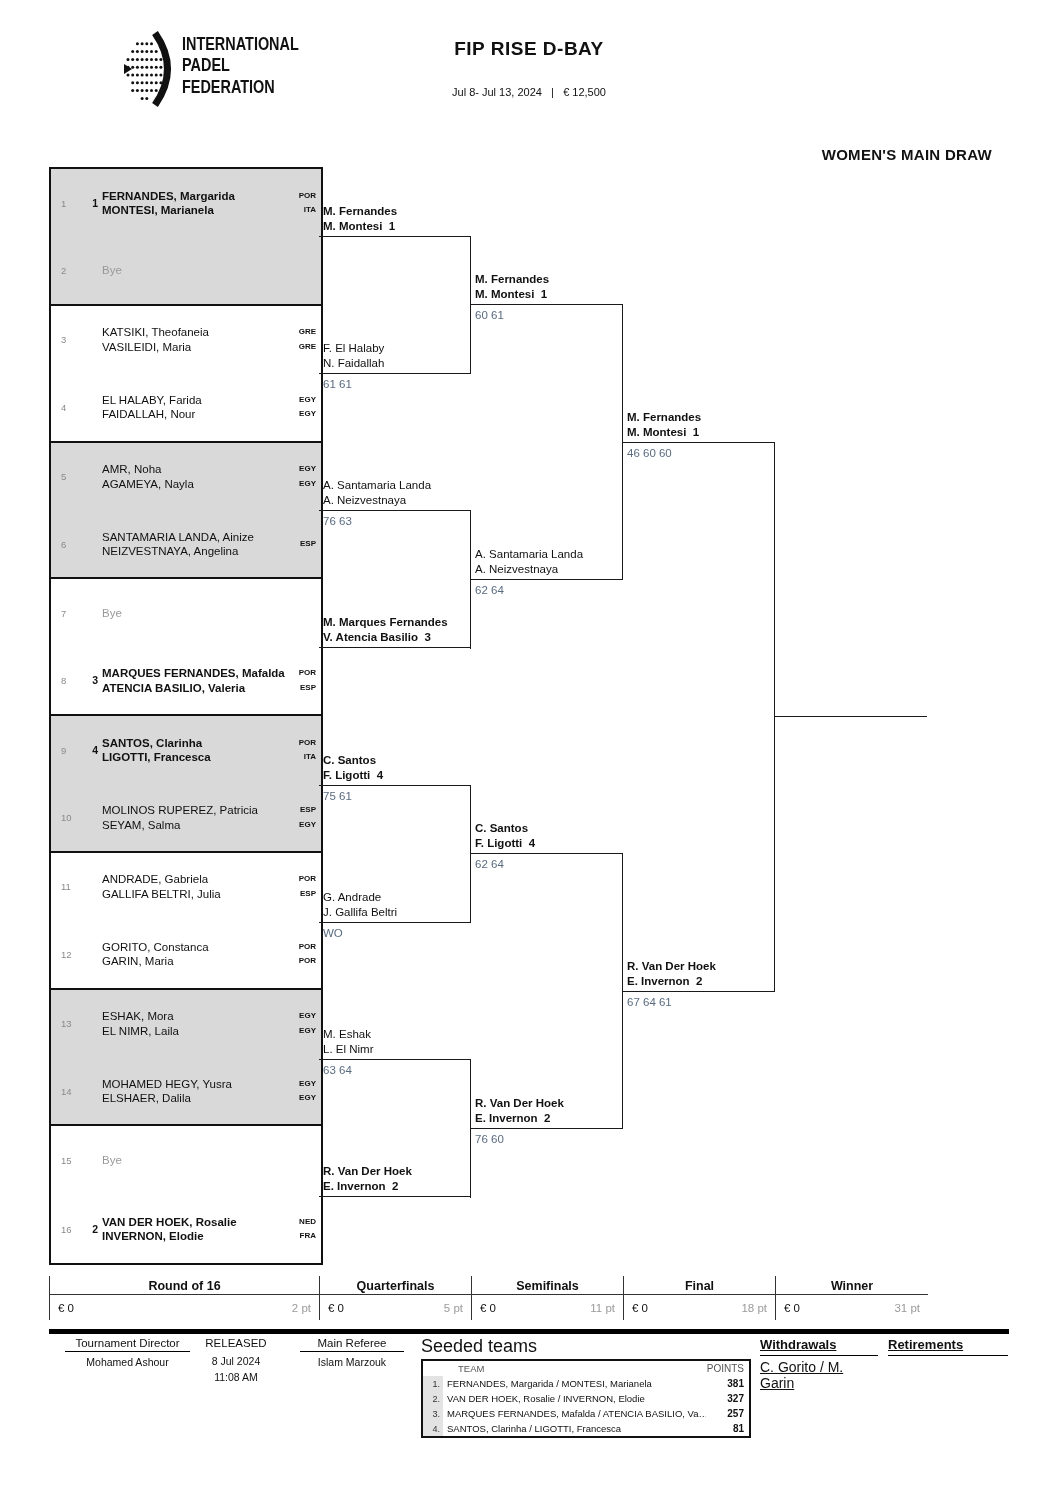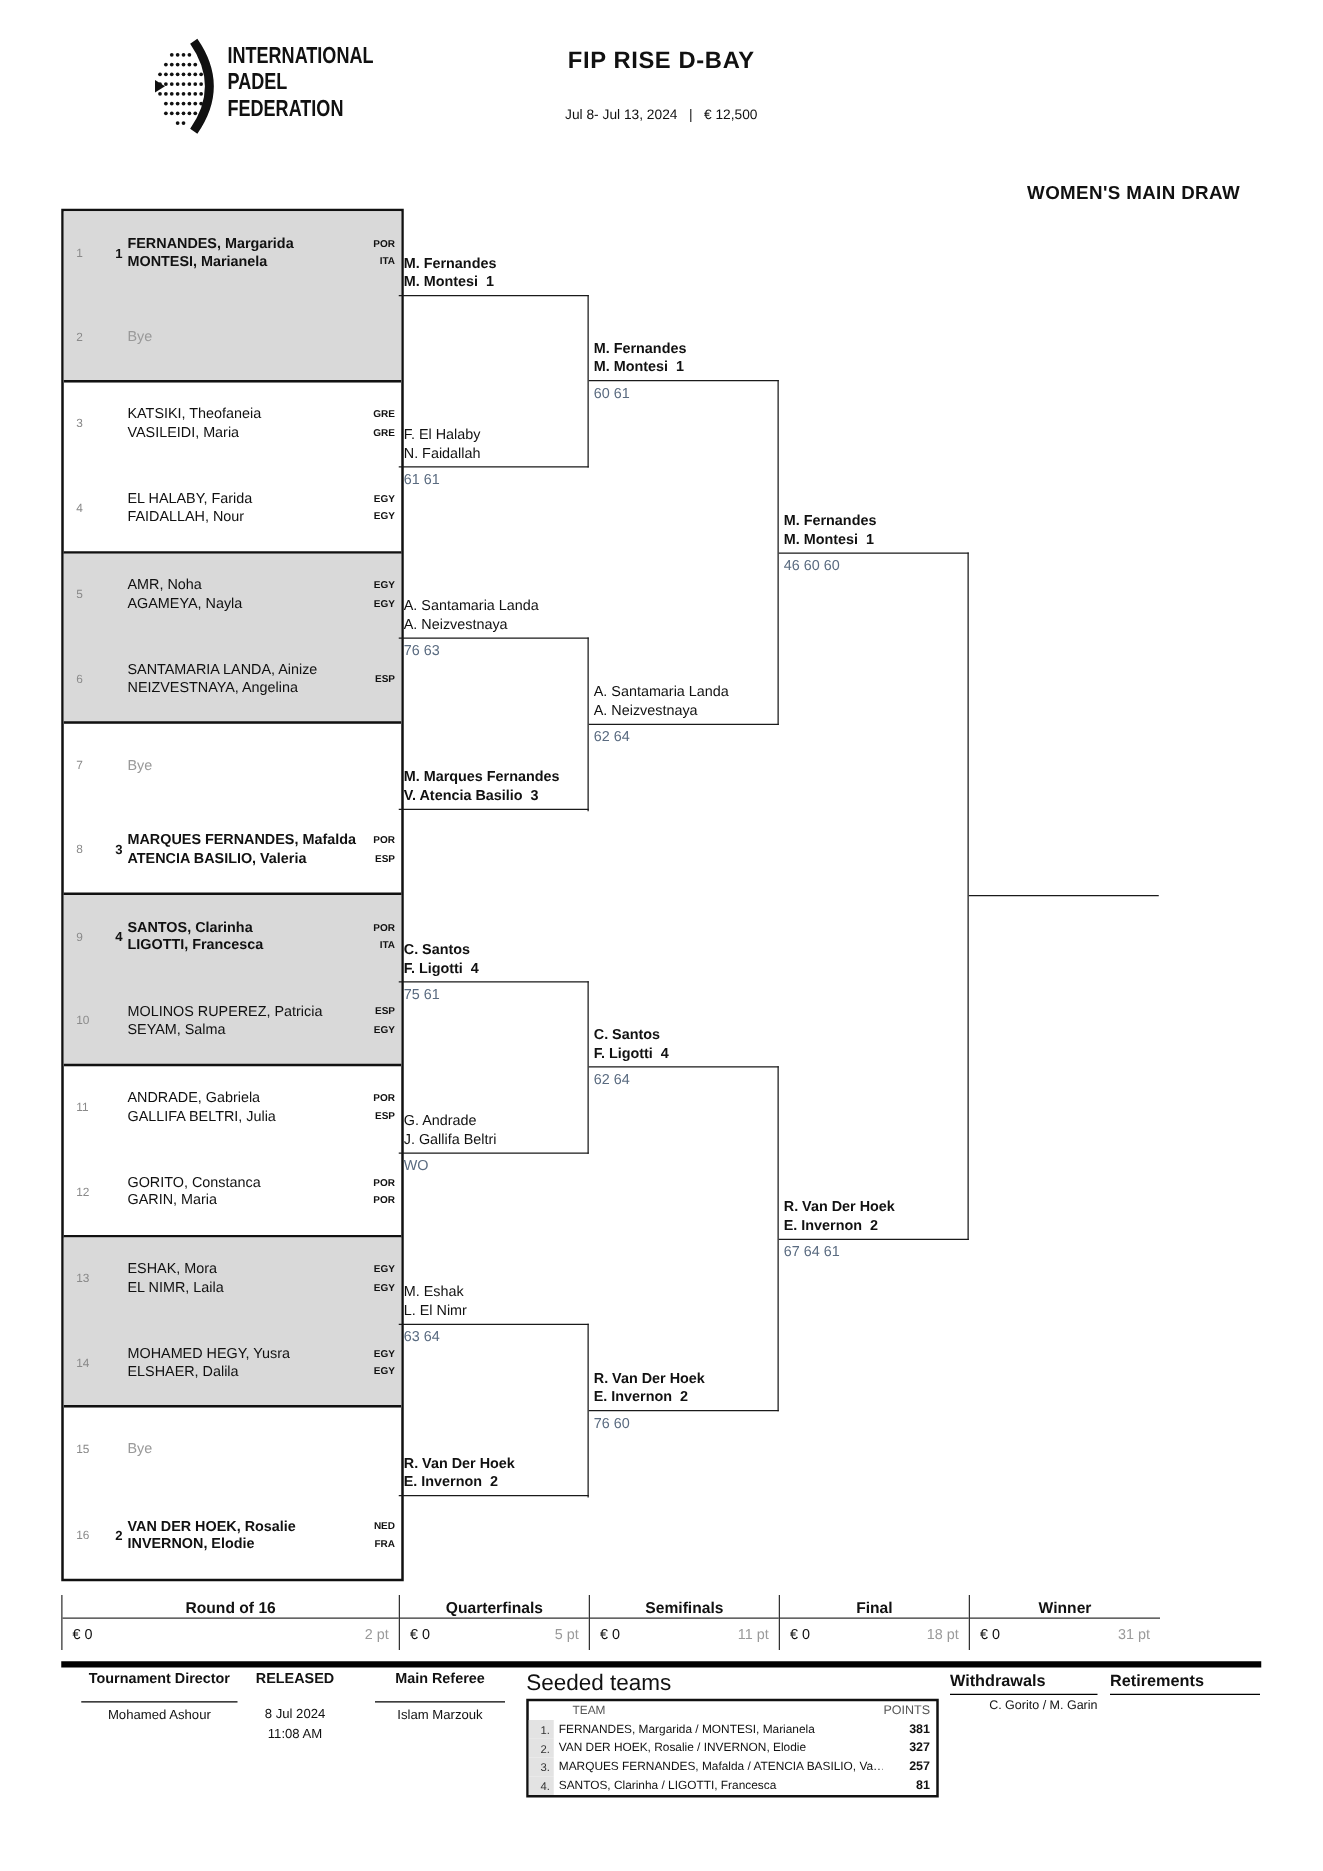--- a/index.html
+++ b/index.html
@@ -45,39 +45,39 @@
   .pcol{box-sizing:border-box;border-right:1.5px solid #333;}
   .pcol:last-child{border-right:none;}
   .phead{height:19px;box-sizing:border-box;border-bottom:1.5px solid #333;text-align:center;
          font-weight:bold;font-size:12.5px;padding-top:3px;}
   .pmoney{display:flex;justify-content:space-between;padding:7px 8px 6px 8px;font-size:11.5px;}
   .pmoney .pts{color:#9a9a9a;}
   .bar{position:absolute;left:49px;top:1329px;width:960px;height:5px;background:#000;}
 
   
   .fblock{position:absolute;top:1337px;text-align:center;}
-  .fblock .flabel{font-size:11.5px;font-weight:bold;border-bottom:1.5px solid #000;
-                  padding-bottom:12px;display:block;}
+  .fblock .flabel{font-size:11.5px;font-weight:normal;border-bottom:1.5px solid #000;
+                  padding-bottom:2px;display:block;}
   .fblock .flabel.nounder{border-bottom:none;}
   .fblock .fval{font-size:10.5px;margin-top:4px;}
   .seed-title{position:absolute;left:421px;top:1336px;font-size:18px;font-weight:normal;}
   .stable{position:absolute;left:421px;top:1359px;width:330px;height:79px;border:2px solid #111;
           box-sizing:border-box;display:flex;flex-direction:column;}
   .srow{display:flex;align-items:center;height:15px;}
   .srow.hdr{color:#555;font-size:8.5px;}
   .srow.hdr .st{padding-left:15px;}
   .srow .sn{width:20px;align-self:stretch;display:flex;align-items:center;justify-content:flex-end;
             padding-right:3px;font-size:9px;color:#333;background:#e3e3e3;box-sizing:border-box;}
   .srow.hdr .sn{background:transparent;}
   .srow .st{flex:1;padding-left:4px;font-size:9.5px;white-space:nowrap;overflow:hidden;}
   .srow .sp{width:38px;text-align:right;font-weight:bold;font-size:10px;padding-right:5px;}
   .srow.hdr .sp{font-weight:normal;}
-  .wd{position:absolute;top:1337px;}
+  .wd{position:absolute;top:1337px;text-decoration:underline;}
   .wd .flabel{font-size:13px;font-weight:bold;border-bottom:1.5px solid #000;padding-bottom:3px;display:block;}
-  .wd .fval{font-size:10px;margin-top:3px;text-align:right;}
+  .wd .fval{font-size:14px;margin-top:3px;}
 </style>
 </head>
 <body>
 
 <div class="page">
 
   <svg class="logo-svg" width="60" height="78" viewBox="0 0 60 78">
     <g id="logo-dots" fill="#111">
         <circle cx="13.399999999999999" cy="13.8" r="1.5"></circle>
         <circle cx="18.099999999999998" cy="13.8" r="1.5"></circle>

